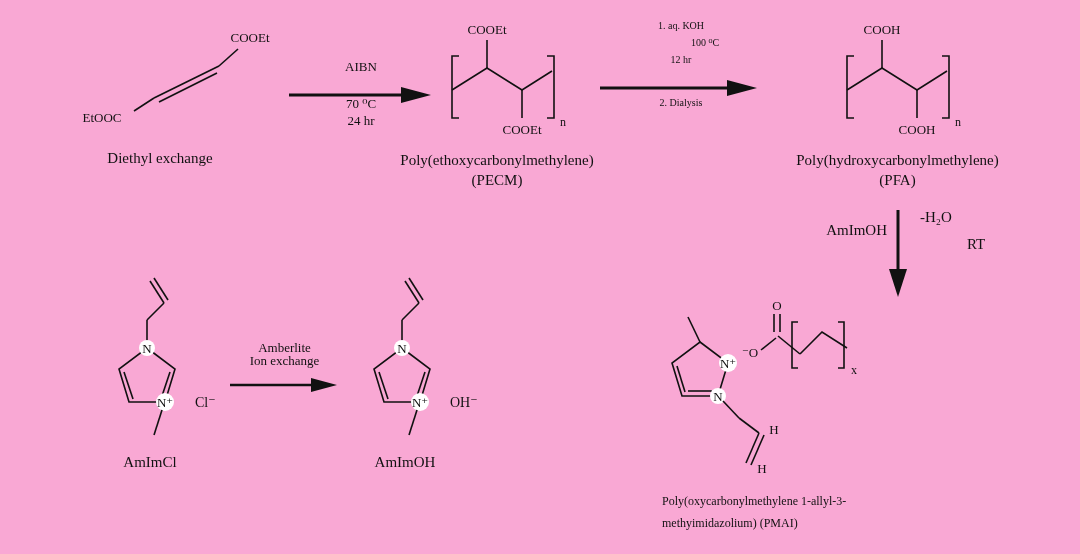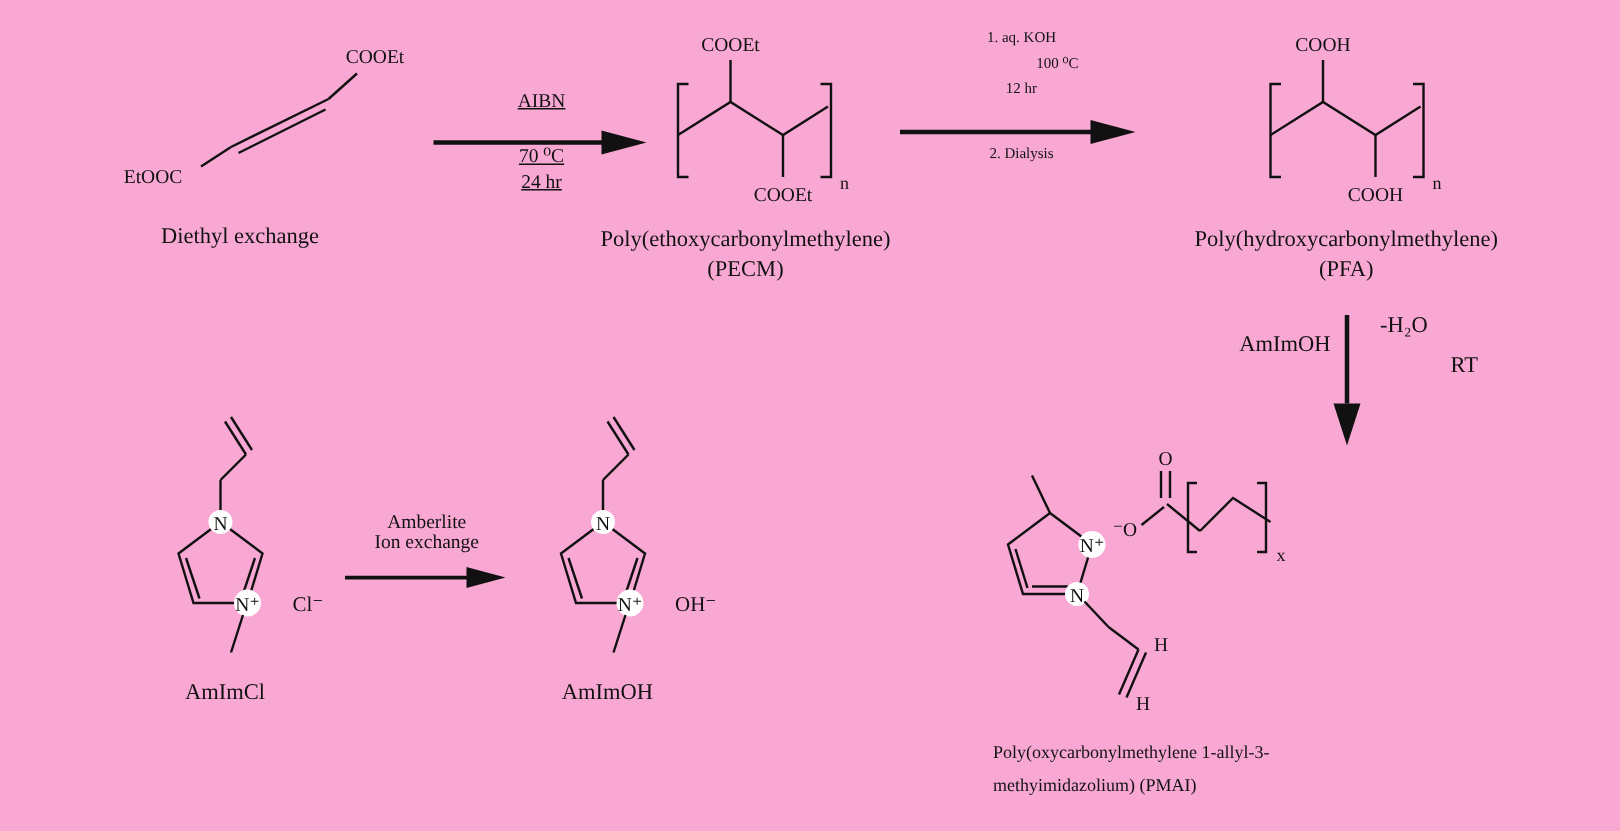--- a/index.html
+++ b/index.html
@@ -6,21 +6,21 @@
   .canvas {
     position:relative; width:1080px; height:554px; background:#f9a8d4;
     font-family:"Liberation Serif","DejaVu Serif",serif; color:#111;
     overflow:hidden;
   }
   .txt { position:absolute; color:#111; line-height:1.15; }
   .center { text-align:center; }
   .right { text-align:right; }
   .name  { font-size:15px; }
   .name-lg { font-size:12px; }
-  .cond  { font-size:13px;text-decoration:underline; }
+  .cond  { font-size:13px; }
   .cond-sm { font-size:10px; }
   .tiny  { font-size:13px; }
   svg.struct { position:absolute; overflow:visible; }
   svg.struct text { font-family:"Liberation Serif","DejaVu Serif",serif; fill:#111; font-size:13px; }
   svg.struct .ion { font-size:14px; }
   svg.struct .sub { font-size:12px; }
   .bond { stroke:#111; stroke-width:1.6; fill:none; }
   .arrowline { stroke:#111; stroke-width:3; fill:none; }
   .arrowhead { fill:#111; stroke:none; }
   .mask { fill:#ffffff; stroke:none; }

